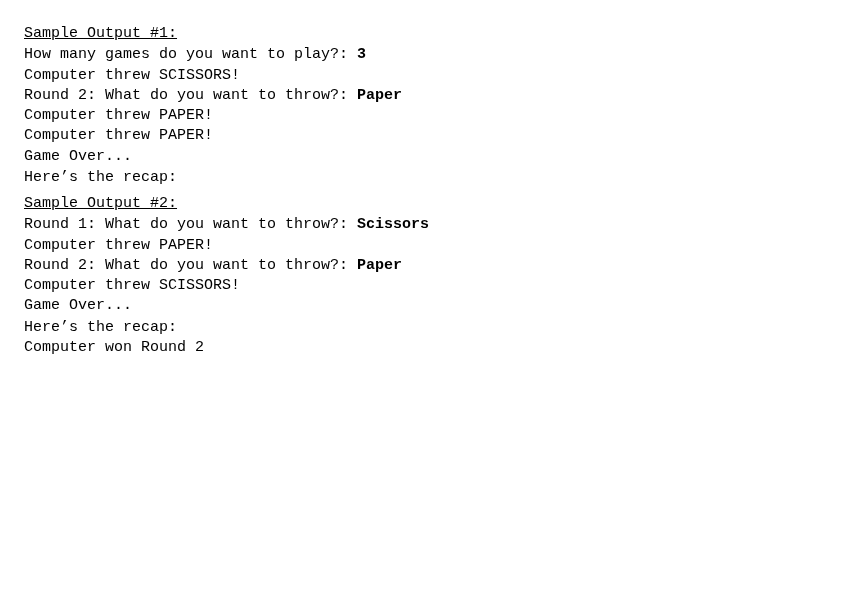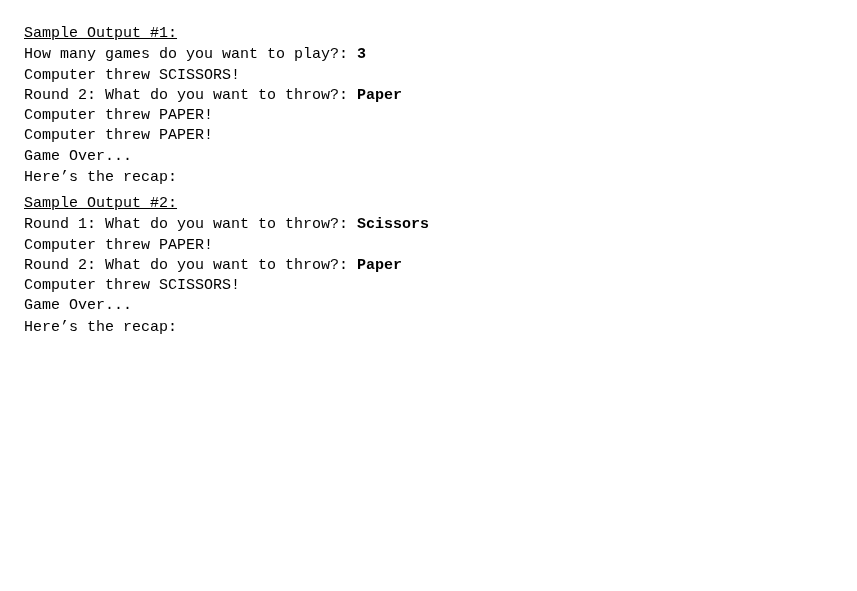--- a/index.html
+++ b/index.html
@@ -60,13 +60,14 @@
   <div class="line">Computer threw PAPER!</div>
 
   <div class="line"><span>Round 2: What do you want to throw?: </span><span class="bold">Paper</span></div>
   <div class="line">Computer threw SCISSORS!</div>
 
   <div class="line">Game Over...</div>
 </div>
 
 <div class="block">
   <div class="line">Here’s the recap:</div>
+  <div class="line">Computer won Round 2</div>
 </div>
 
 </body></html>

